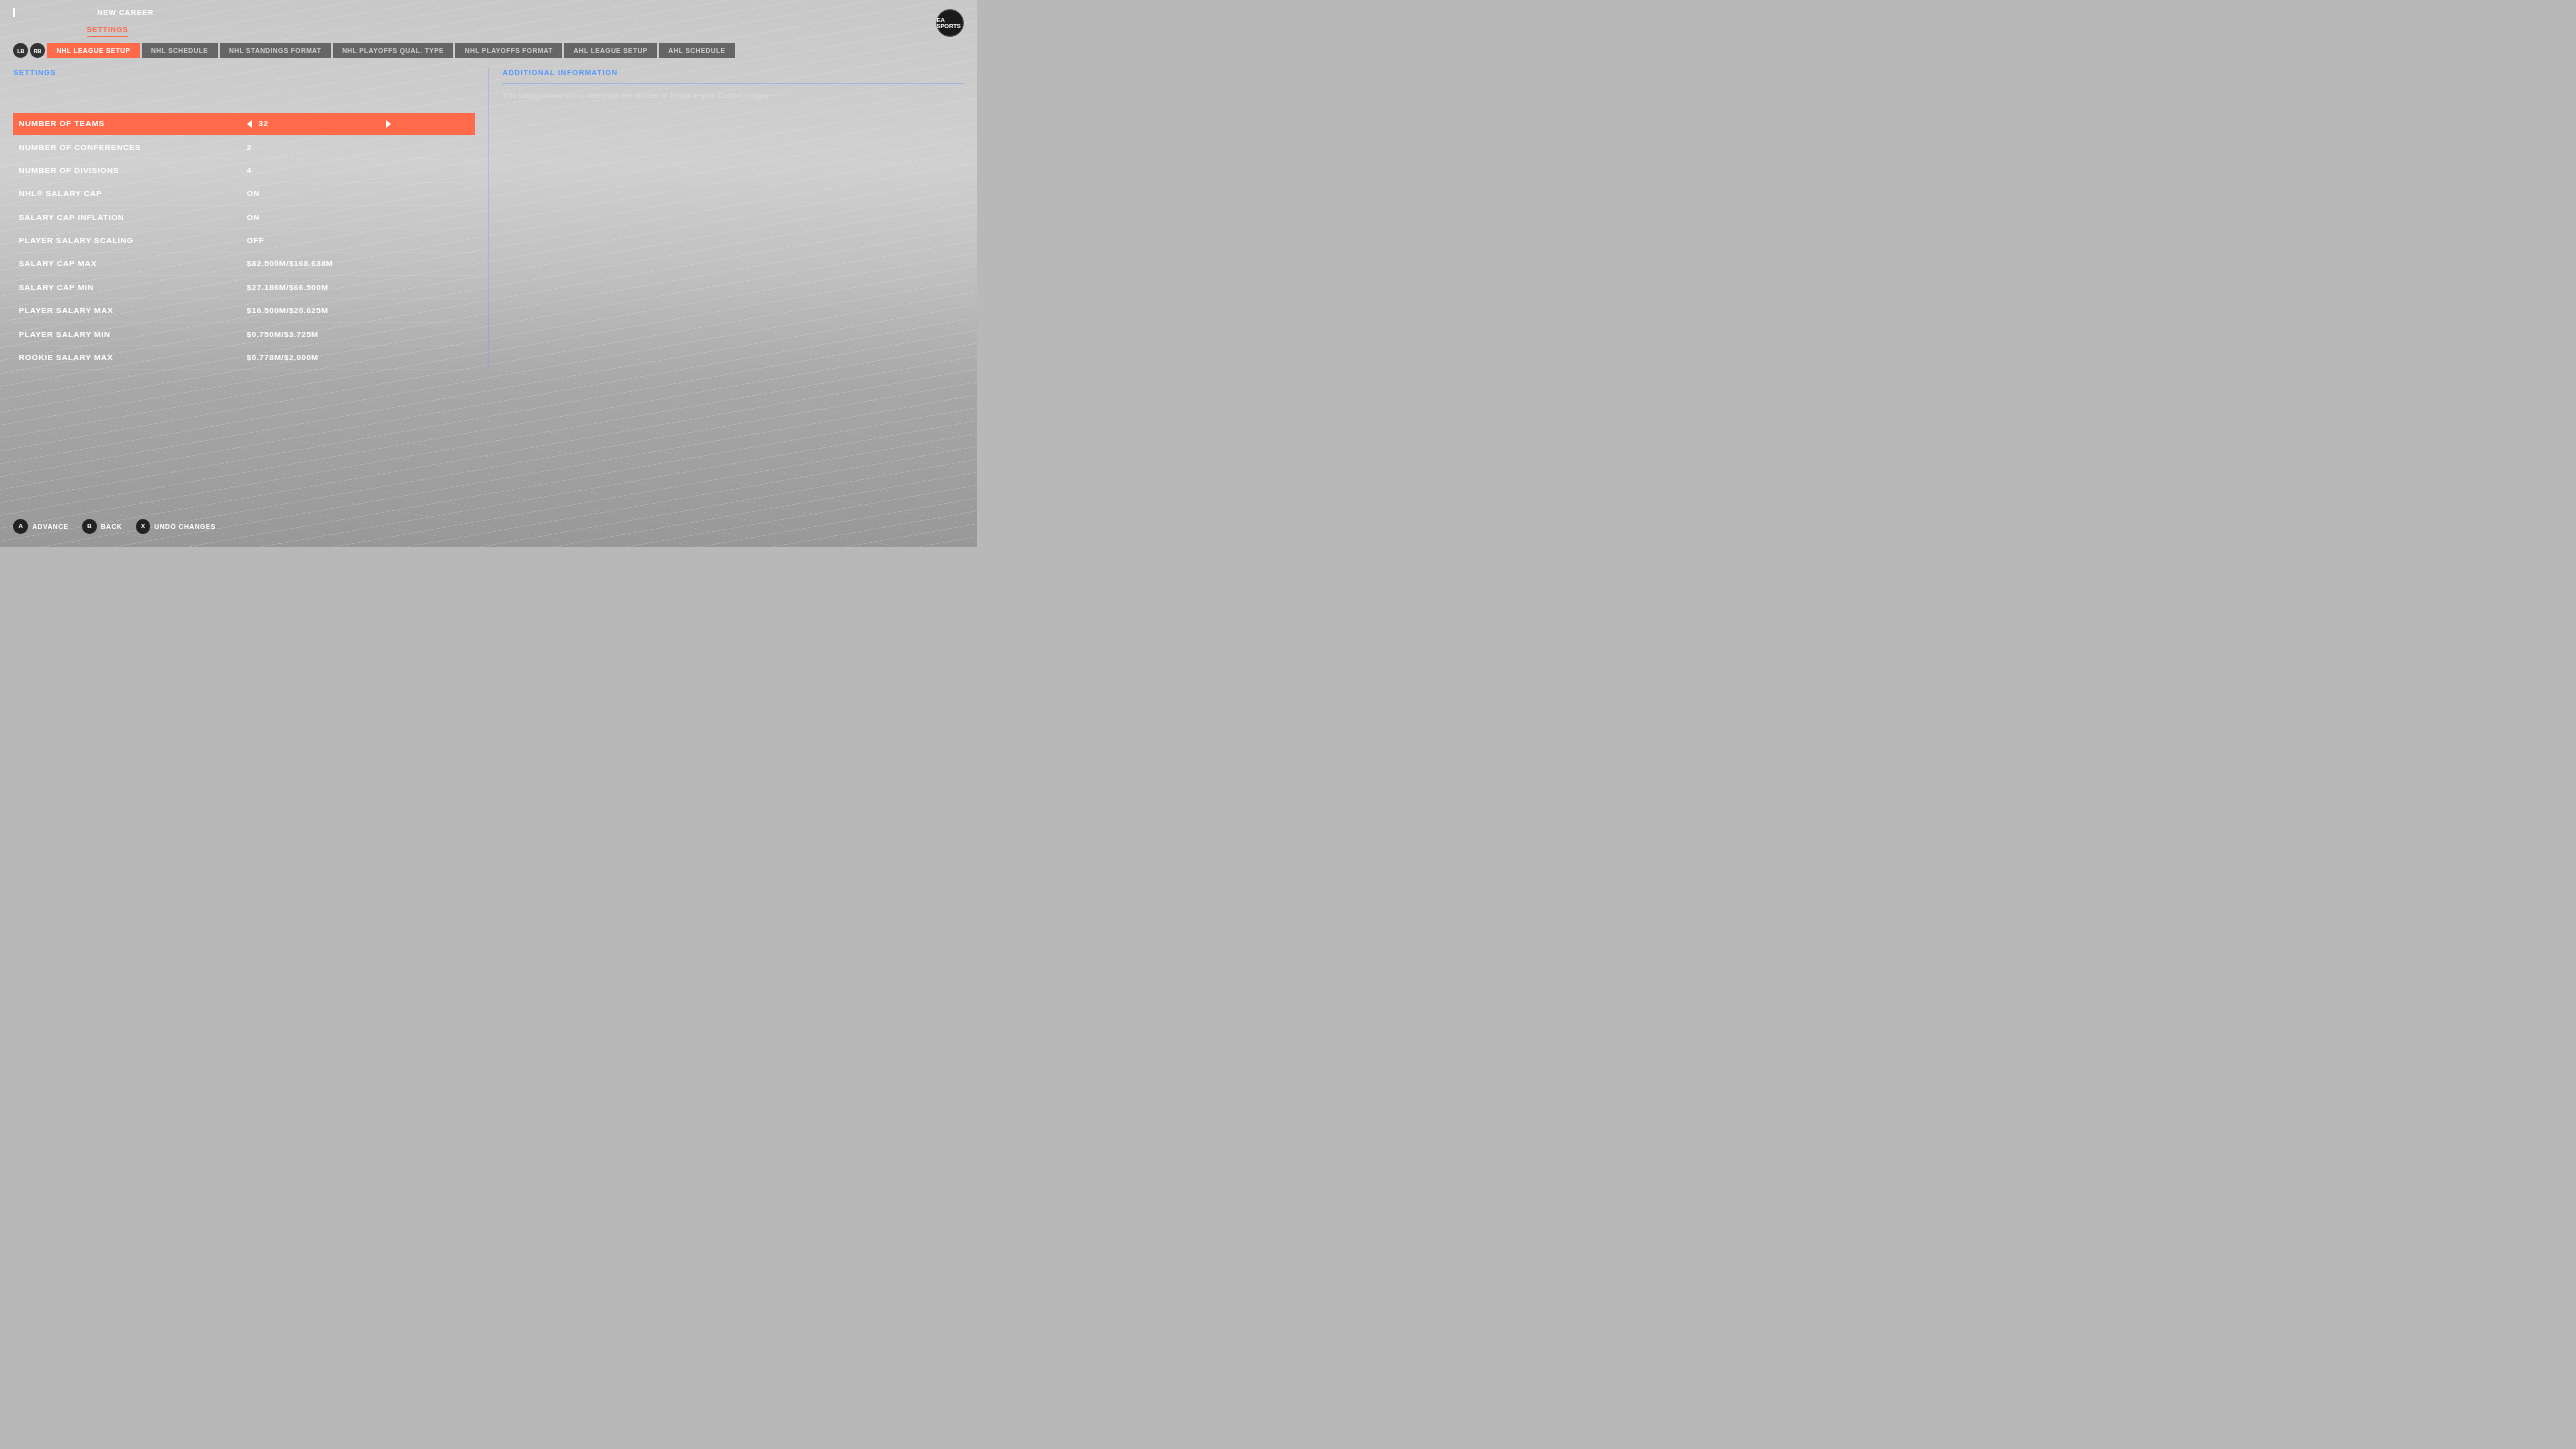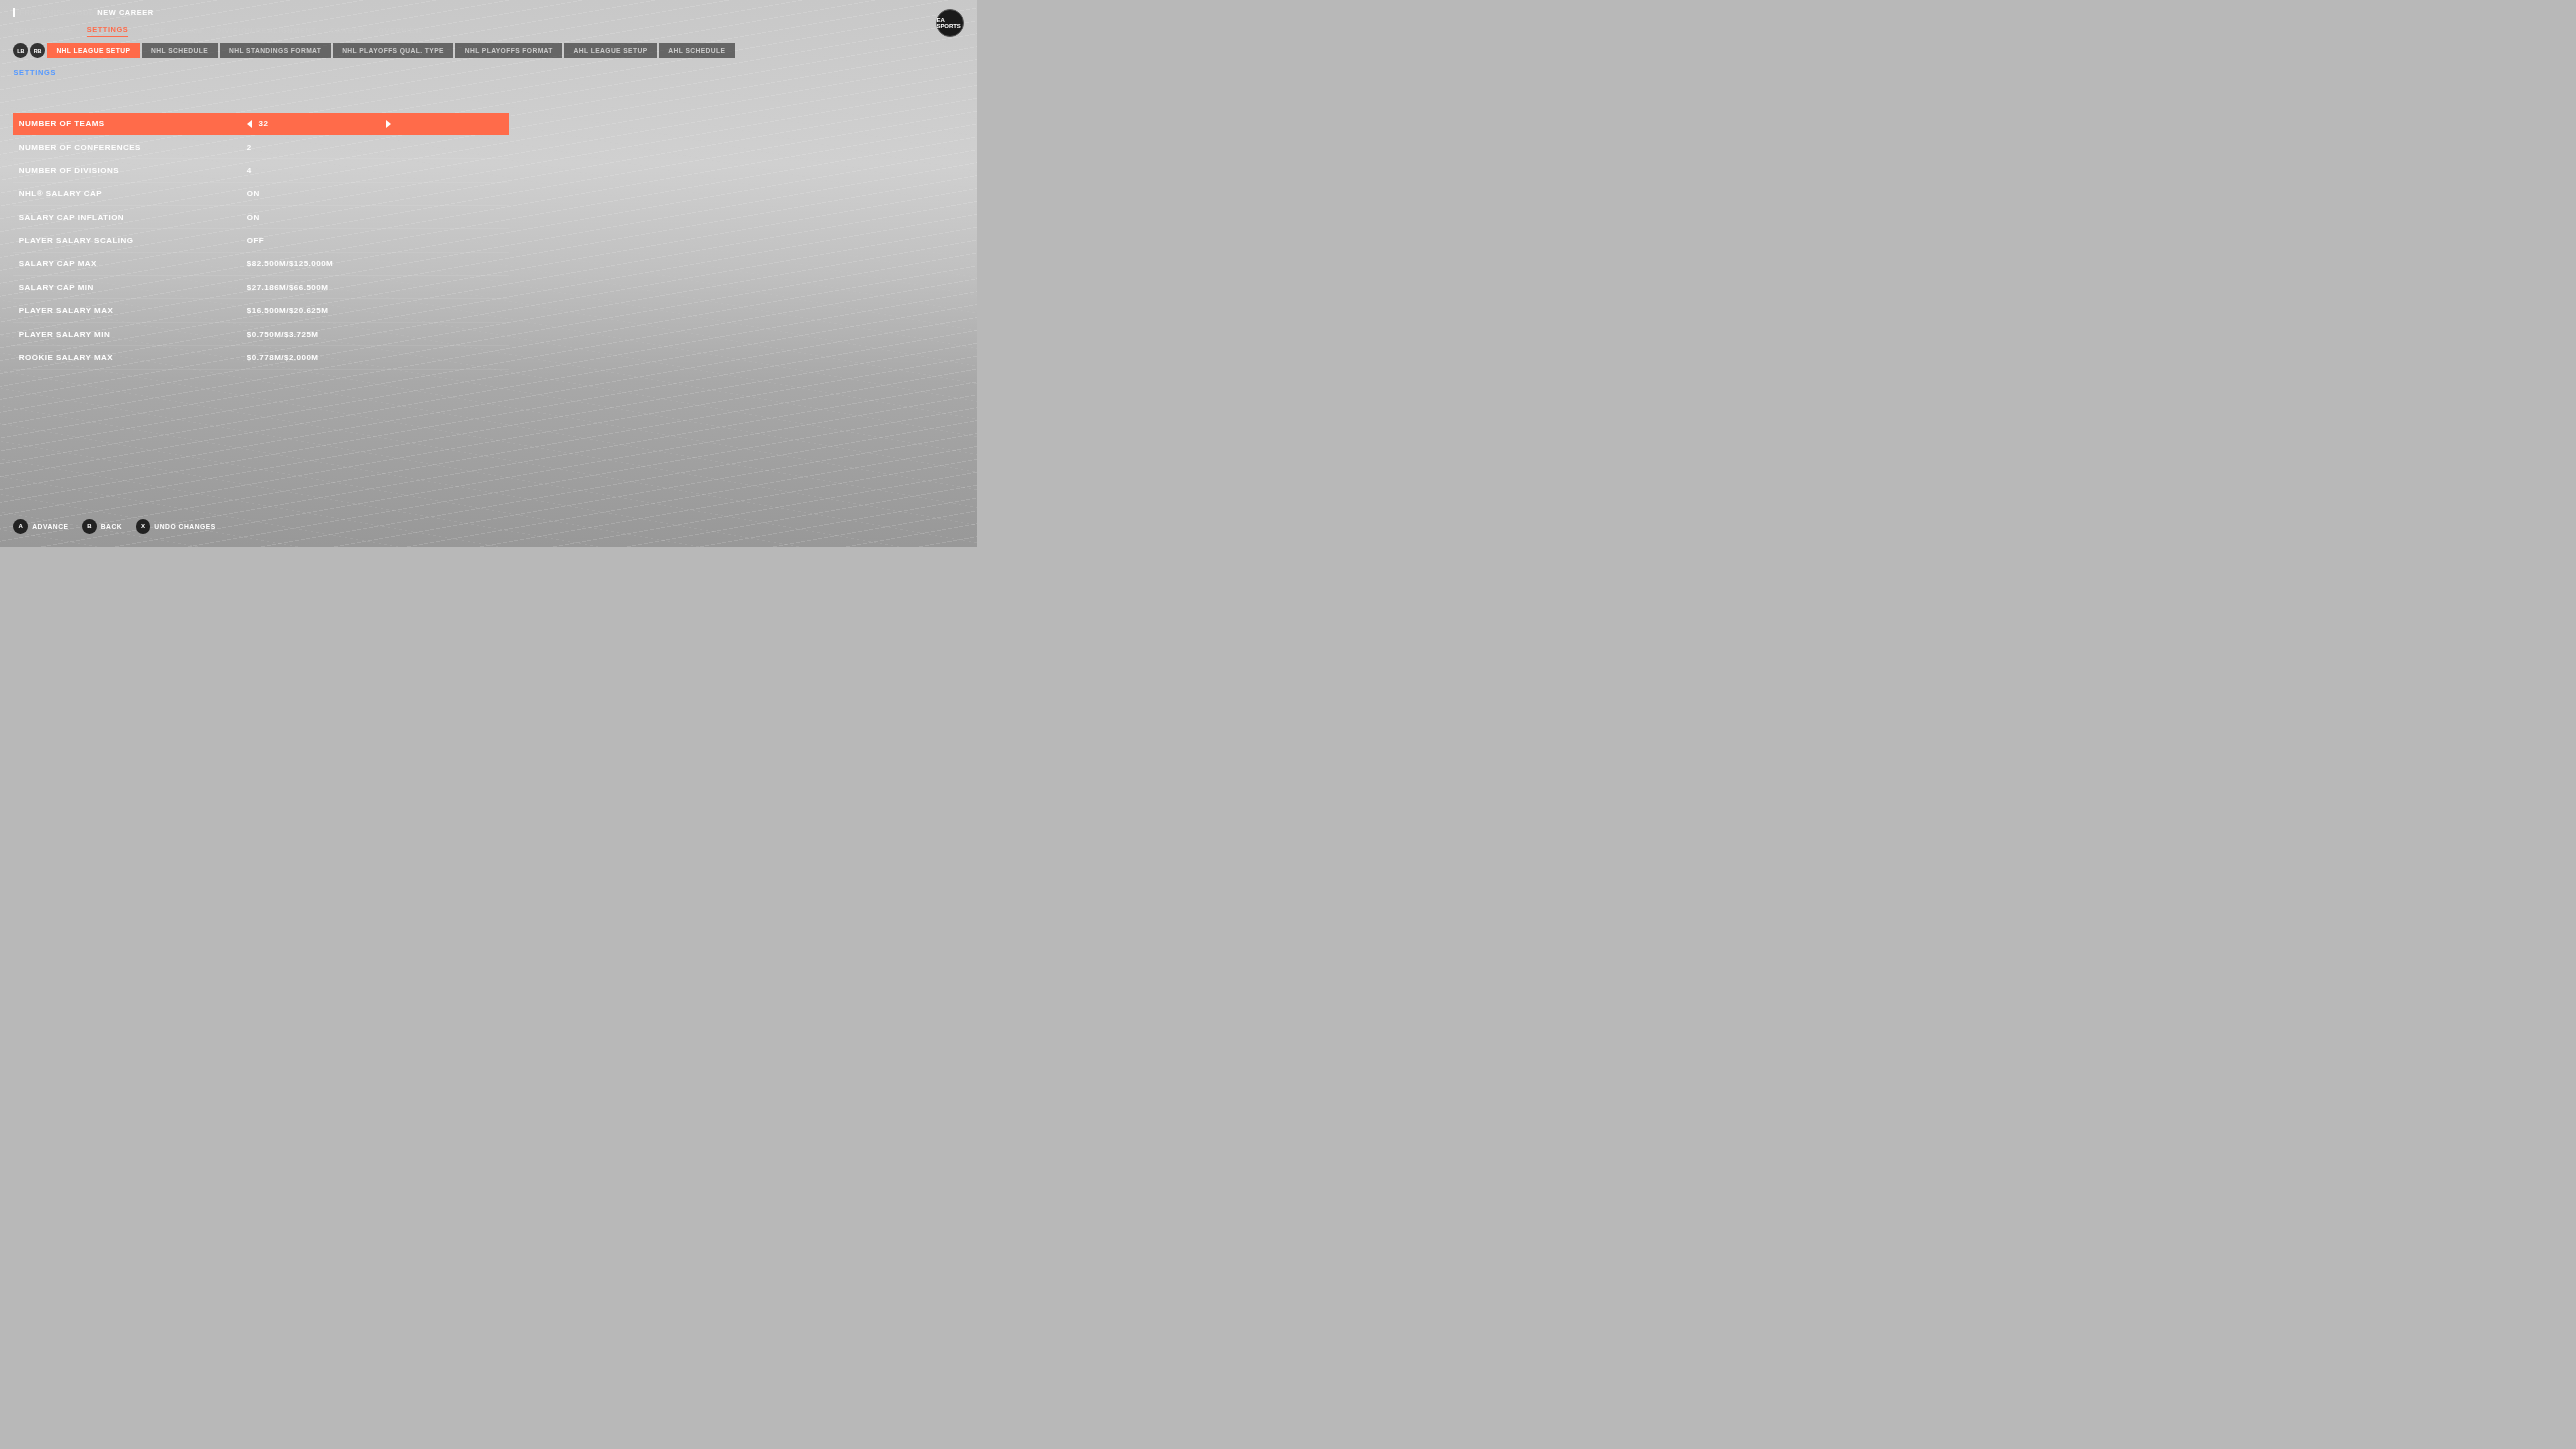--- a/index.html
+++ b/index.html
@@ -387,21 +387,21 @@
         <span class="settings-row-value">ON</span>
       </div>
 
       <div class="settings-row">
         <span class="settings-row-label">PLAYER SALARY SCALING</span>
         <span class="settings-row-value">OFF</span>
       </div>
 
       <div class="settings-row">
         <span class="settings-row-label">SALARY CAP MAX</span>
-        <span class="settings-row-value">$82.500M/$125.000M</span>
+        <span class="settings-row-value">$82.500M/$168.638M</span>
       </div>
 
       <div class="settings-row">
         <span class="settings-row-label">SALARY CAP MIN</span>
         <span class="settings-row-value">$27.186M/$66.500M</span>
       </div>
 
       <div class="settings-row">
         <span class="settings-row-label">PLAYER SALARY MAX</span>
         <span class="settings-row-value">$16.500M/$20.625M</span>
@@ -411,20 +411,25 @@
         <span class="settings-row-label">PLAYER SALARY MIN</span>
         <span class="settings-row-value">$0.750M/$3.725M</span>
       </div>
 
       <div class="settings-row">
         <span class="settings-row-label">ROOKIE SALARY MAX</span>
         <span class="settings-row-value">$0.778M/$2.000M</span>
       </div>
     </div>
 
+    <div class="info-panel">
+      <div class="info-title">ADDITIONAL INFORMATION</div>
+      <div class="divider-line"></div>
+      <p class="info-text">This setting allows you to determine the number of Teams in your Custom League</p>
+    </div>
 
   </div>
 </div>
 
 <div class="bottom-bar">
   <div class="bottom-control">
     <div class="ctrl-btn">A</div>
     <span class="ctrl-label">ADVANCE</span>
   </div>
   <div class="bottom-control">

